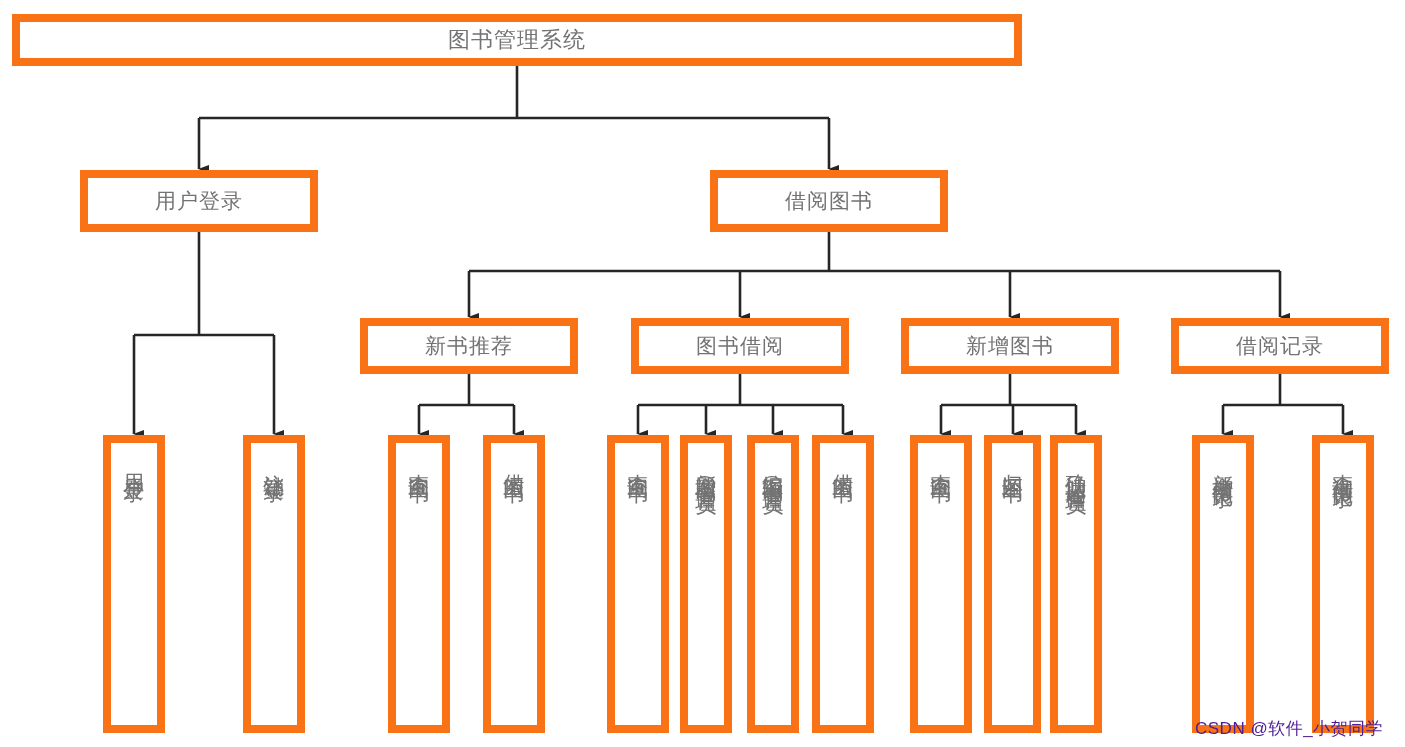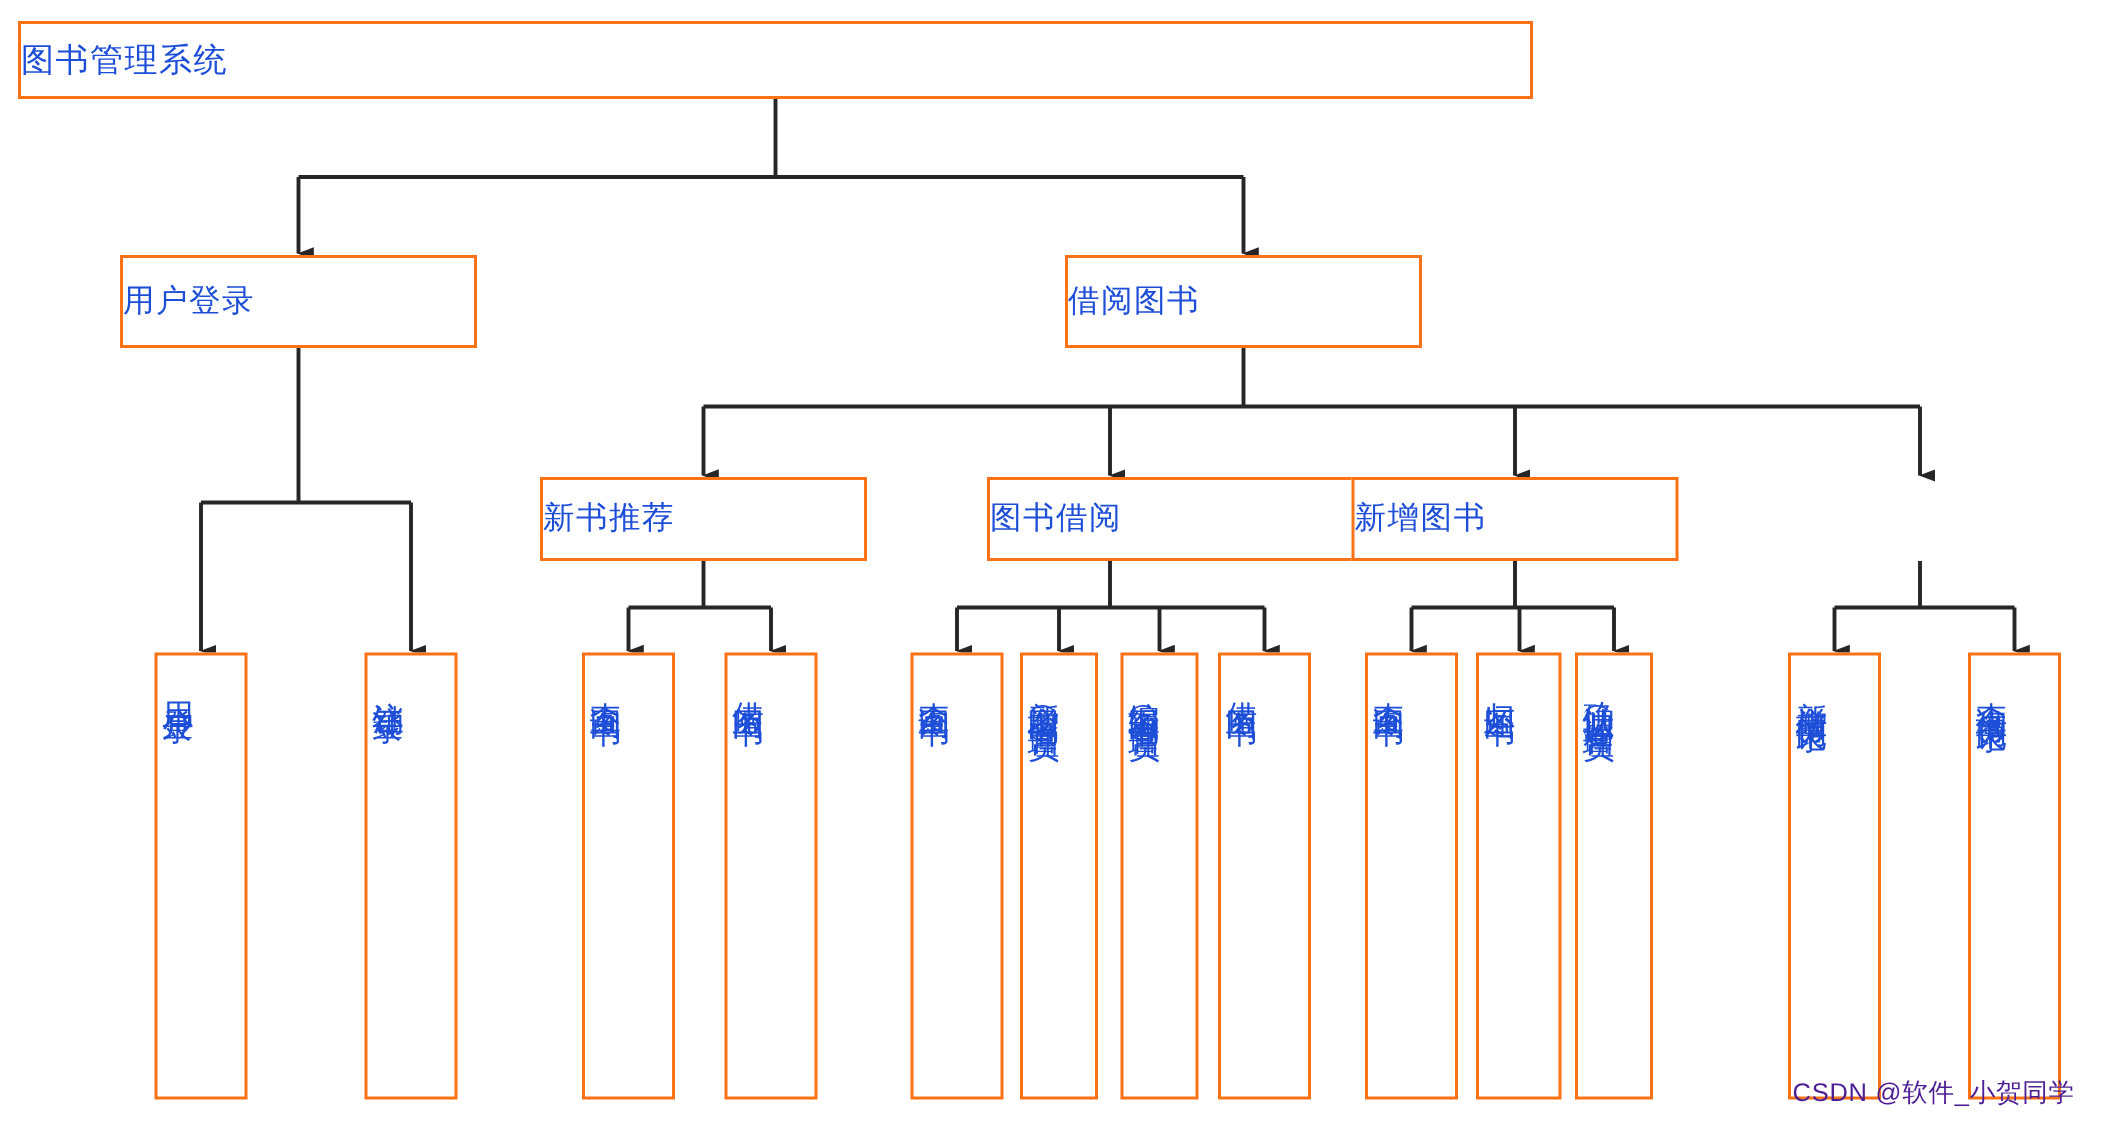--- a/index.html
+++ b/index.html
@@ -21,25 +21,26 @@
     position: absolute;
     left: 0;
     top: 0;
     width: 1405px;
     height: 747px;
     pointer-events: none;
   }
   .node {
     position: absolute;
     box-sizing: border-box;
-    border: 2px solid #f97316;
+    border: 8px solid #f97316;
     background: #ffffff;
     display: flex;
     align-items: center;
-    color: #1d4ed8;
+    justify-content: center;
+    color: #737373;
     z-index: 2;
   }
   .node .label {
     font-size: 21px;
     line-height: 1.25;
     letter-spacing: 1px;
     white-space: nowrap;
   }
   .node.vertical {
     align-items: flex-start;
@@ -118,25 +119,28 @@
   <div class="node" style="left: 80px; top: 170px; width: 238px; height: 62px;">
     <span class="label">用户登录</span>
   </div>
   <div class="node" style="left: 710px; top: 170px; width: 238px; height: 62px;">
     <span class="label">借阅图书</span>
   </div>
 
   <div class="node" style="left: 360px; top: 318px; width: 218px; height: 56px;">
     <span class="label">新书推荐</span>
   </div>
-  <div class="node" style="left: 631px; top: 318px; width: 246px; height: 56px; margin-left: 27px;">
+  <div class="node" style="left: 631px; top: 318px; width: 218px; height: 56px;">
     <span class="label">图书借阅</span>
   </div>
   <div class="node" style="left: 901px; top: 318px; width: 218px; height: 56px;">
     <span class="label">新增图书</span>
+  </div>
+  <div class="node" style="left: 1171px; top: 318px; width: 218px; height: 56px;">
+    <span class="label">借阅记录</span>
   </div>
 
   <div class="node vertical" style="left: 103px; top: 435px; width: 62px; height: 298px;">
     <span class="label">用户登录</span>
   </div>
   <div class="node vertical" style="left: 243px; top: 435px; width: 62px; height: 298px;">
     <span class="label">注销登录</span>
   </div>
 
   <div class="node vertical" style="left: 388px; top: 435px; width: 62px; height: 298px;">

